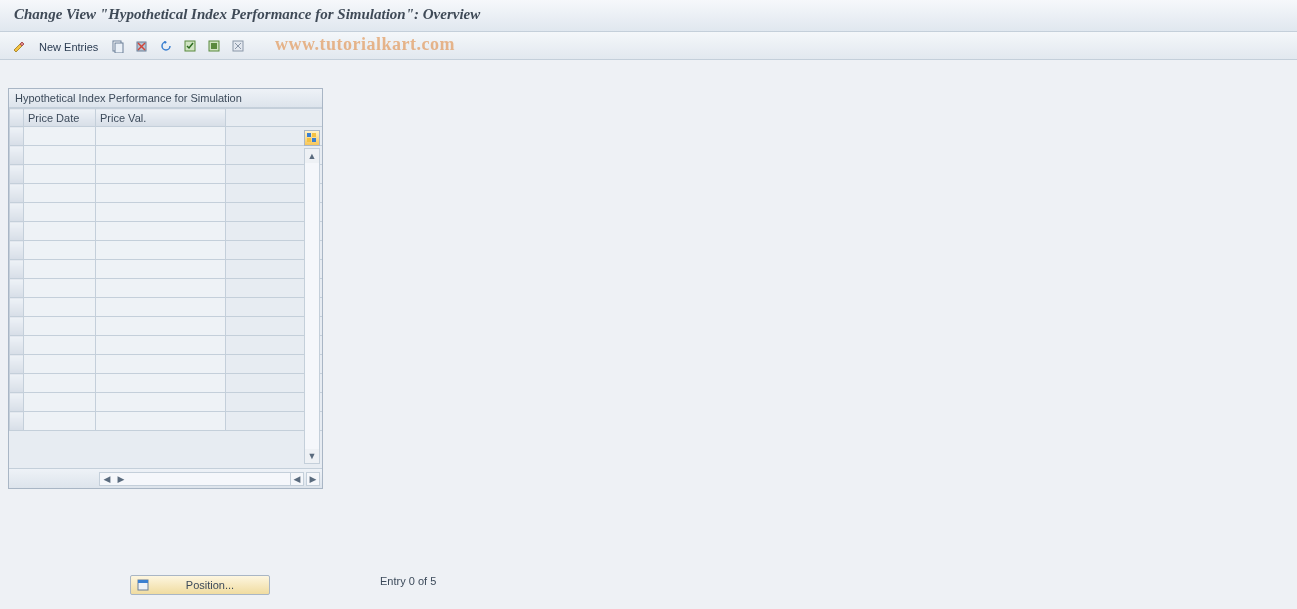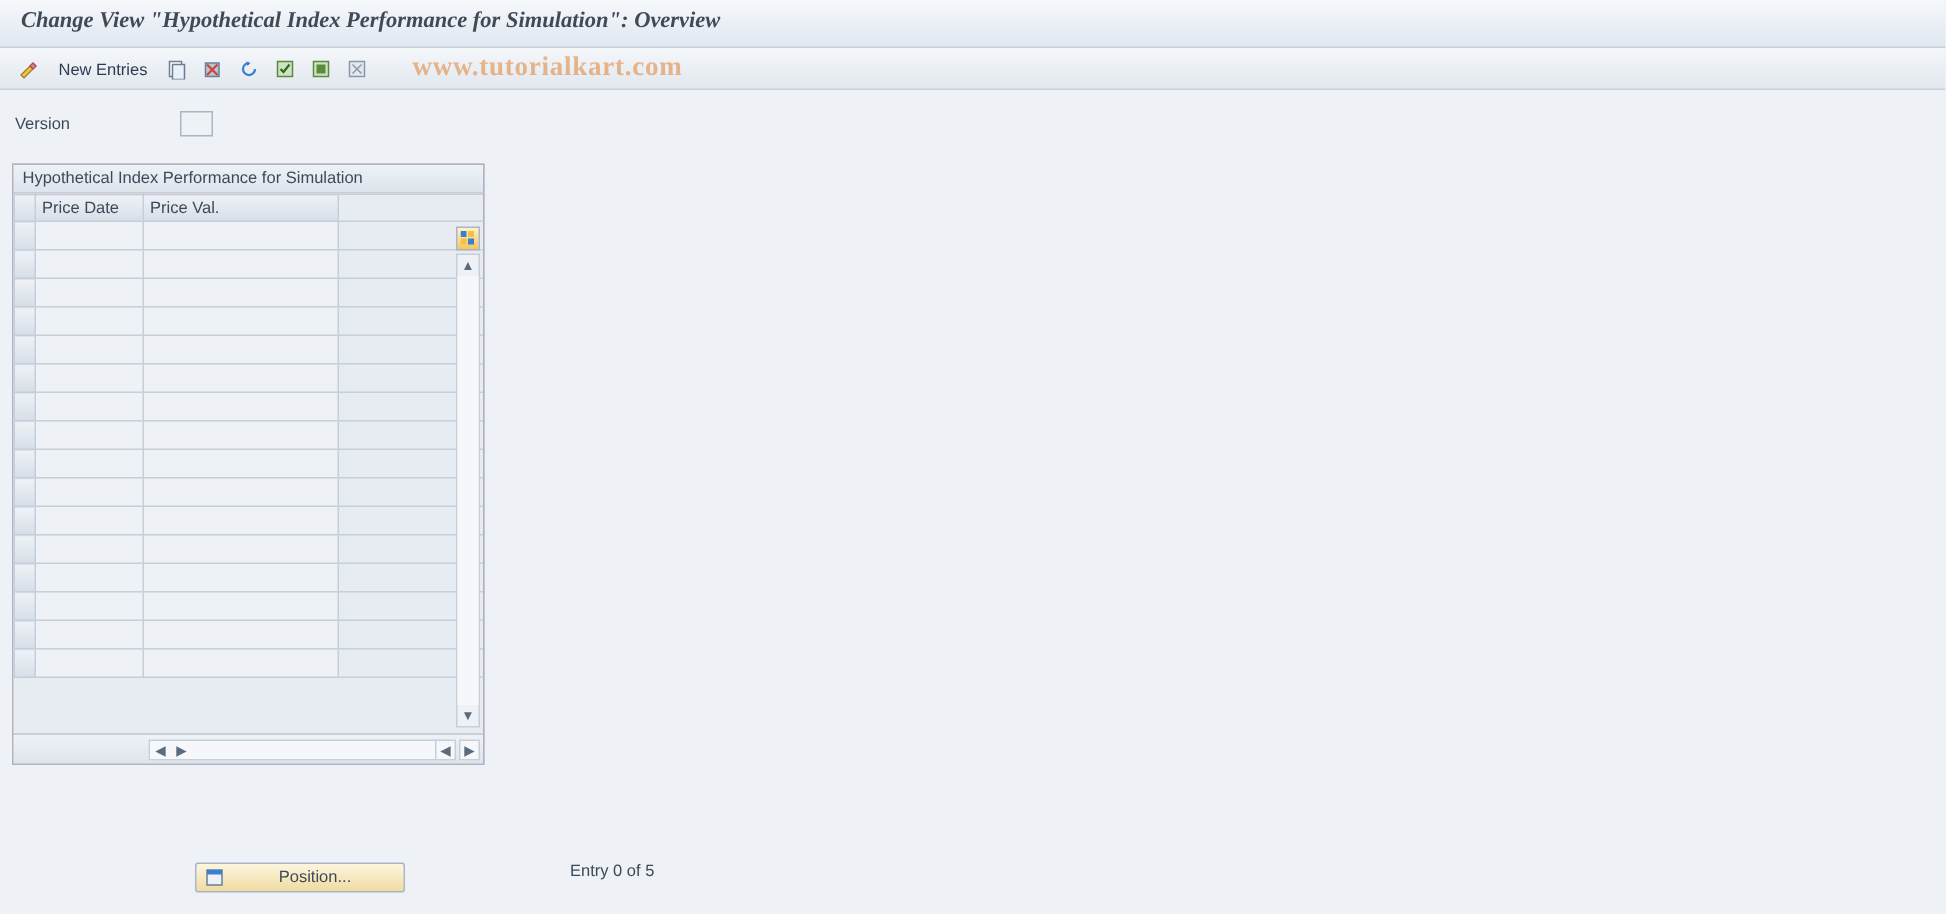--- a/index.html
+++ b/index.html
@@ -264,24 +264,20 @@
     <svg width="14" height="14">
       <rect x="2" y="2" width="10" height="10" fill="#e3e8ef" stroke="#8a97a8"></rect>
       <line x1="4" y1="4" x2="10" y2="10" stroke="#8a97a8"></line>
       <line x1="10" y1="4" x2="4" y2="10" stroke="#8a97a8"></line>
     </svg>
   </div>
   <div class="watermark">www.tutorialkart.com</div>
 </div>
 
 <div class="form-area">
-  <div class="form-row">
-    <label>Version</label>
-    <input class="inp v" value="" style="">
-  </div>
 </div>
 
 <div class="panel">
   <div class="panel-header">Hypothetical Index Performance for Simulation</div>
   <div class="grid">
     <table>
       <thead>
         <tr>
           <th class="sel"></th>
           <th style="width:72px">Price Date</th>

